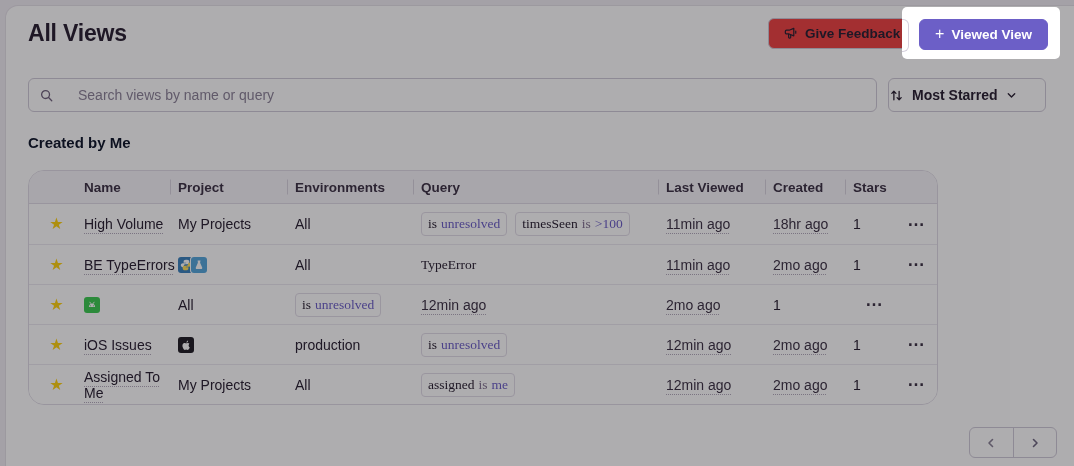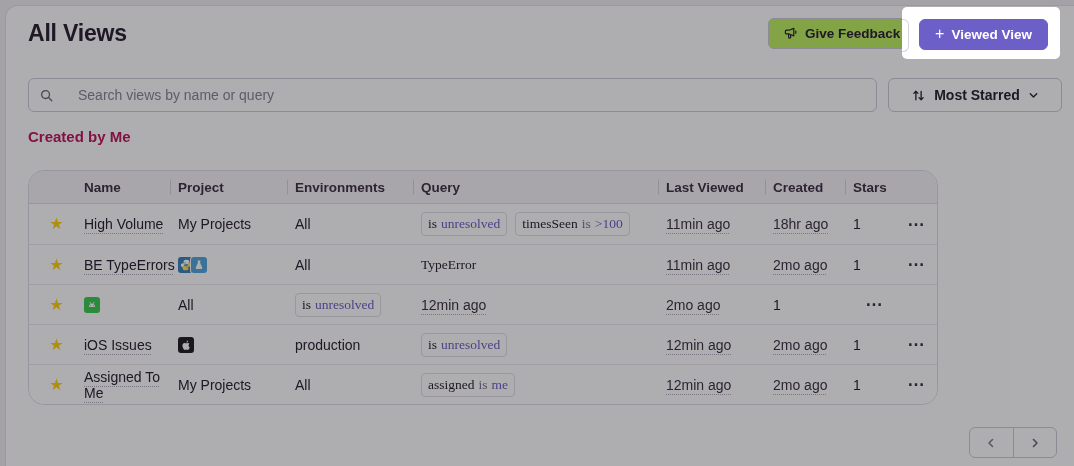--- a/index.html
+++ b/index.html
@@ -12,42 +12,42 @@
               box-shadow:0 0 0 1px rgba(43,34,51,0.06); }
   .content { position:absolute; inset:0; }
 
   
   .page-title { position:absolute; left:28px; top:20px; font-size:23px; font-weight:700;
                 color:#2B2233; letter-spacing:-0.2px; }
   .btn { display:inline-flex; align-items:center; justify-content:center; gap:7px;
          height:31px; border-radius:6px; font-size:13.5px; font-weight:700; cursor:pointer;
          font-family:inherit; }
   .btn-ghost { position:absolute; left:768px; top:18px; padding:0 14px;
-               background:#bef264; border:1px solid #D0CBD8; color:#2B2233; }
+               background:#ef4444; border:1px solid #D0CBD8; color:#2B2233; }
   .spotlight { position:absolute; left:902px; top:7px; width:158px; height:52px;
                background:#FFFFFF; border-radius:5px; z-index:55; }
   .spotlight::before { content:''; position:absolute; left:0; top:12px; width:6px; height:31px;
                border:1px solid #D5D0DD; border-left:none; border-radius:0 6px 6px 0; }
   .btn-primary { position:absolute; left:919px; top:19px; width:129px;
                background:#6C5FC7; border:1px solid #6C5FC7; color:#FFFFFF; z-index:60; }
   .plus-glyph { font-size:16px; font-weight:400; line-height:1; margin-top:-1px; }
 
   
   .search-wrap { position:absolute; left:28px; top:78px; width:849px; height:34px;
                  background:#FFFFFF; border:1px solid #D0CBD8; border-radius:6px;
                  display:flex; align-items:center; padding:0 10px; gap:24px; }
   .search-wrap input { flex:1; border:none; outline:none; font-size:14px; color:#2B2233;
                  font-family:inherit; background:transparent; }
   .search-wrap input::placeholder { color:#8D8499; }
-  .sort-btn { position:absolute; left:888px; top:78px; width:174px; height:34px;
+  .sort-btn { position:absolute; left:888px; top:78px; width:158px; height:34px;
               background:#FFFFFF; border:1px solid #D0CBD8; border-radius:6px;
-              display:flex; align-items:center; justify-content:center; gap:8px;
+              display:flex; align-items:center; justify-content:flex-start; gap:8px;
               font-size:14px; font-weight:700; color:#2B2233; cursor:pointer; font-family:inherit; }
 
-  .section-title { position:absolute; left:28px; top:128px; font-size:15px; font-weight:700; color:#be185d; }
+  .section-title { position:absolute; left:28px; top:134px; font-size:15px; font-weight:700; color:#0f172a; }
 
   
   .views-table { position:absolute; left:28px; top:170px; width:910px;
                  border:1px solid #E0DCE6; border-radius:16px; background:#FFFFFF; overflow:hidden; }
   .trow { display:grid; grid-template-columns:55px 1fr 117px 126px 245px 107px 80px 43px 41px;
           align-items:center; }
   .thead-row { height:33px; background:#F7F5FA; border-bottom:1px solid #E0DCE6; }
   .th { position:relative; font-size:13.5px; font-weight:700; color:#3E3446; }
   .th.hdiv::before { content:''; position:absolute; left:-8px; top:50%; transform:translateY(-50%);
           width:1px; height:15px; background:#D9D4DF; }

